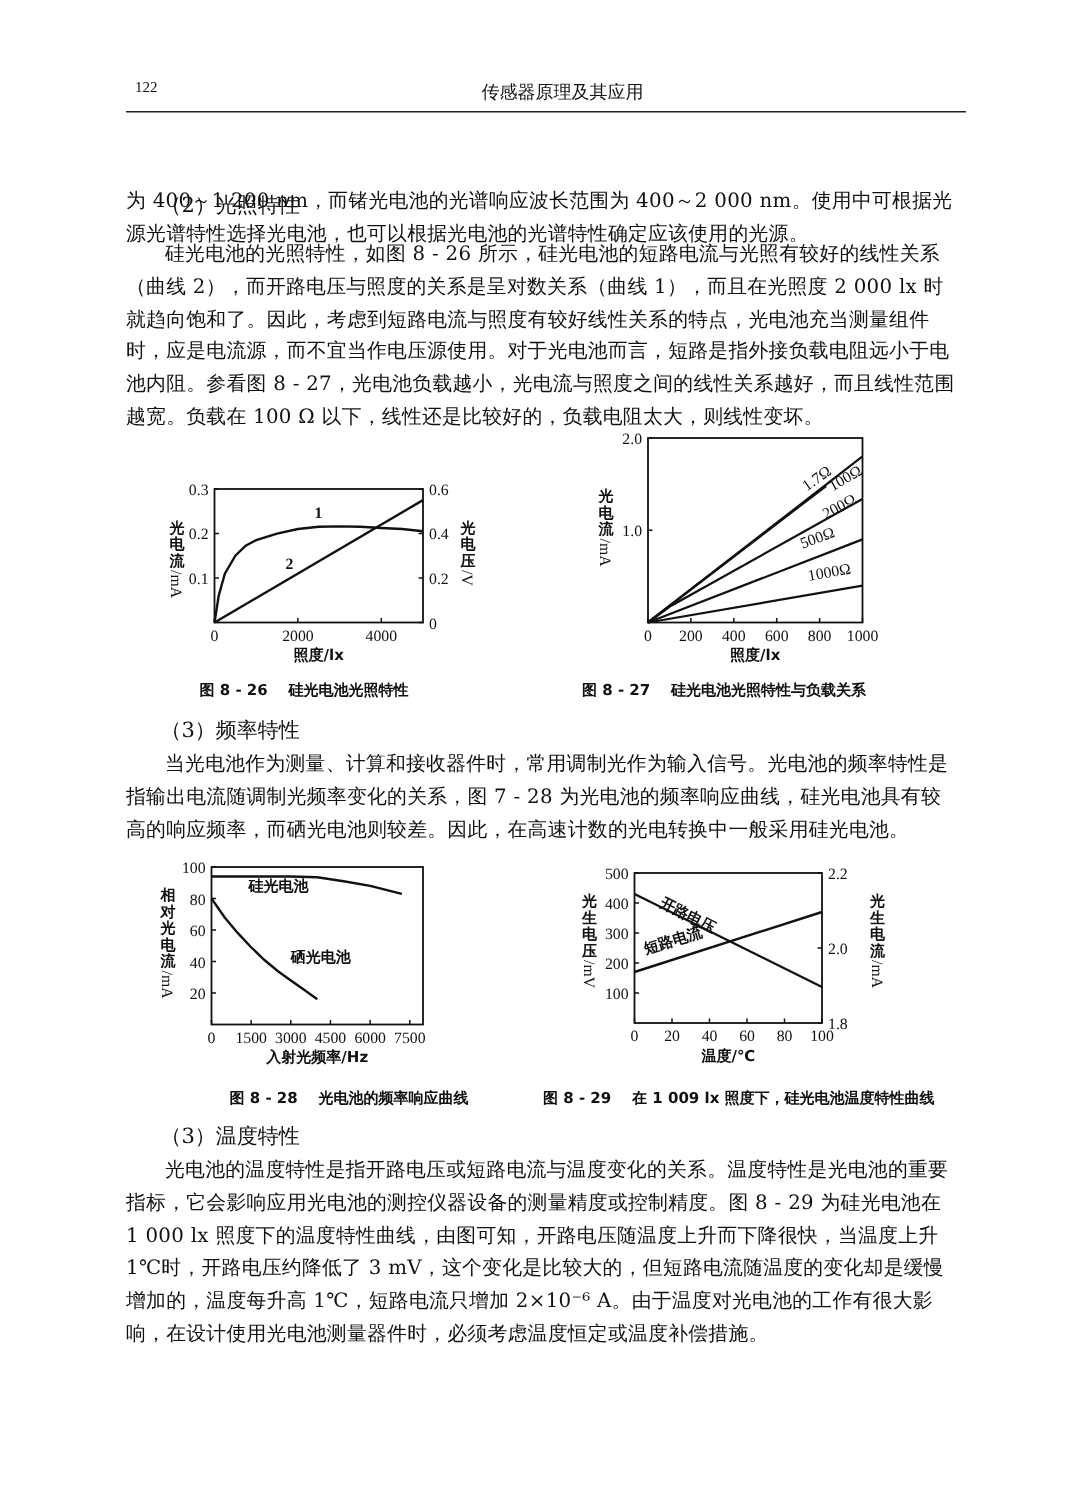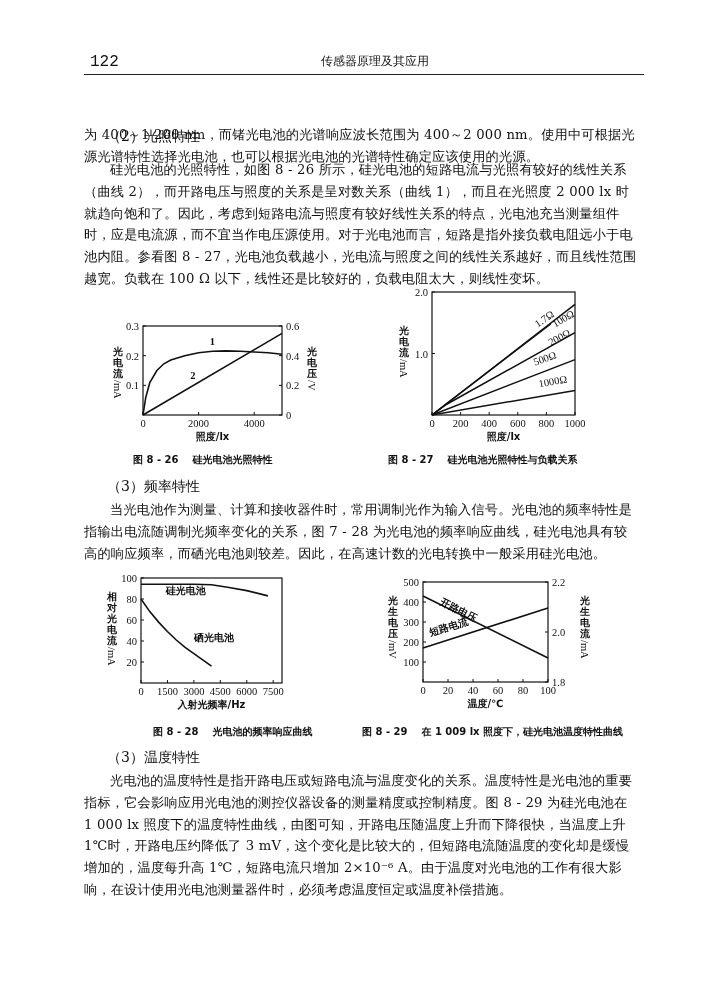--- a/index.html
+++ b/index.html
@@ -1,18 +1,18 @@
 <!DOCTYPE html>
 <html><head>
 <meta charset="utf-8">
 <style>
   html, body { margin: 0; padding: 0; background: #ffffff; }
   body { width: 710px; height: 994px; position: relative; overflow: hidden;
          font-family: "DejaVu Serif", "Liberation Serif", serif; color: #111; }
-  .header-num { position: absolute; left: 90px; top: 53px; font-size: 16px; font-family: Liberation Mono, monospace; }
+  .header-num { position: absolute; left: 90px; top: 53px; font-size: 10px; font-family: Liberation Serif, serif; }
   .header-title { position: absolute; left: 0; width: 710px; top: 53px; text-align: center; font-size: 12px; font-family: "DejaVu Sans", sans-serif; margin-left: 20px; }
   .header-rule { position: absolute; left: 84px; top: 74px; width: 560px; height: 0; border-top: 1px solid #222; }
   .para { position: absolute; left: 84px; width: 556px; font-size: 13.2px; line-height: 21.8px; letter-spacing: 0.2px; }
   .indent { text-indent: 26px; }
   .sub { position: absolute; left: 107px; font-size: 14px; }
   .fig { position: absolute; }
   .fig svg { display: block; overflow: visible; }
   .fig svg text { font-family: "Liberation Serif", serif; font-size: 10.5px; fill: #111; }
   .fig svg text.cjk { font-family: "DejaVu Sans", sans-serif; font-size: 10px; }
   .caption { position: absolute; font-family: "DejaVu Sans", sans-serif; font-size: 10px; font-weight: bold; white-space: pre; }

